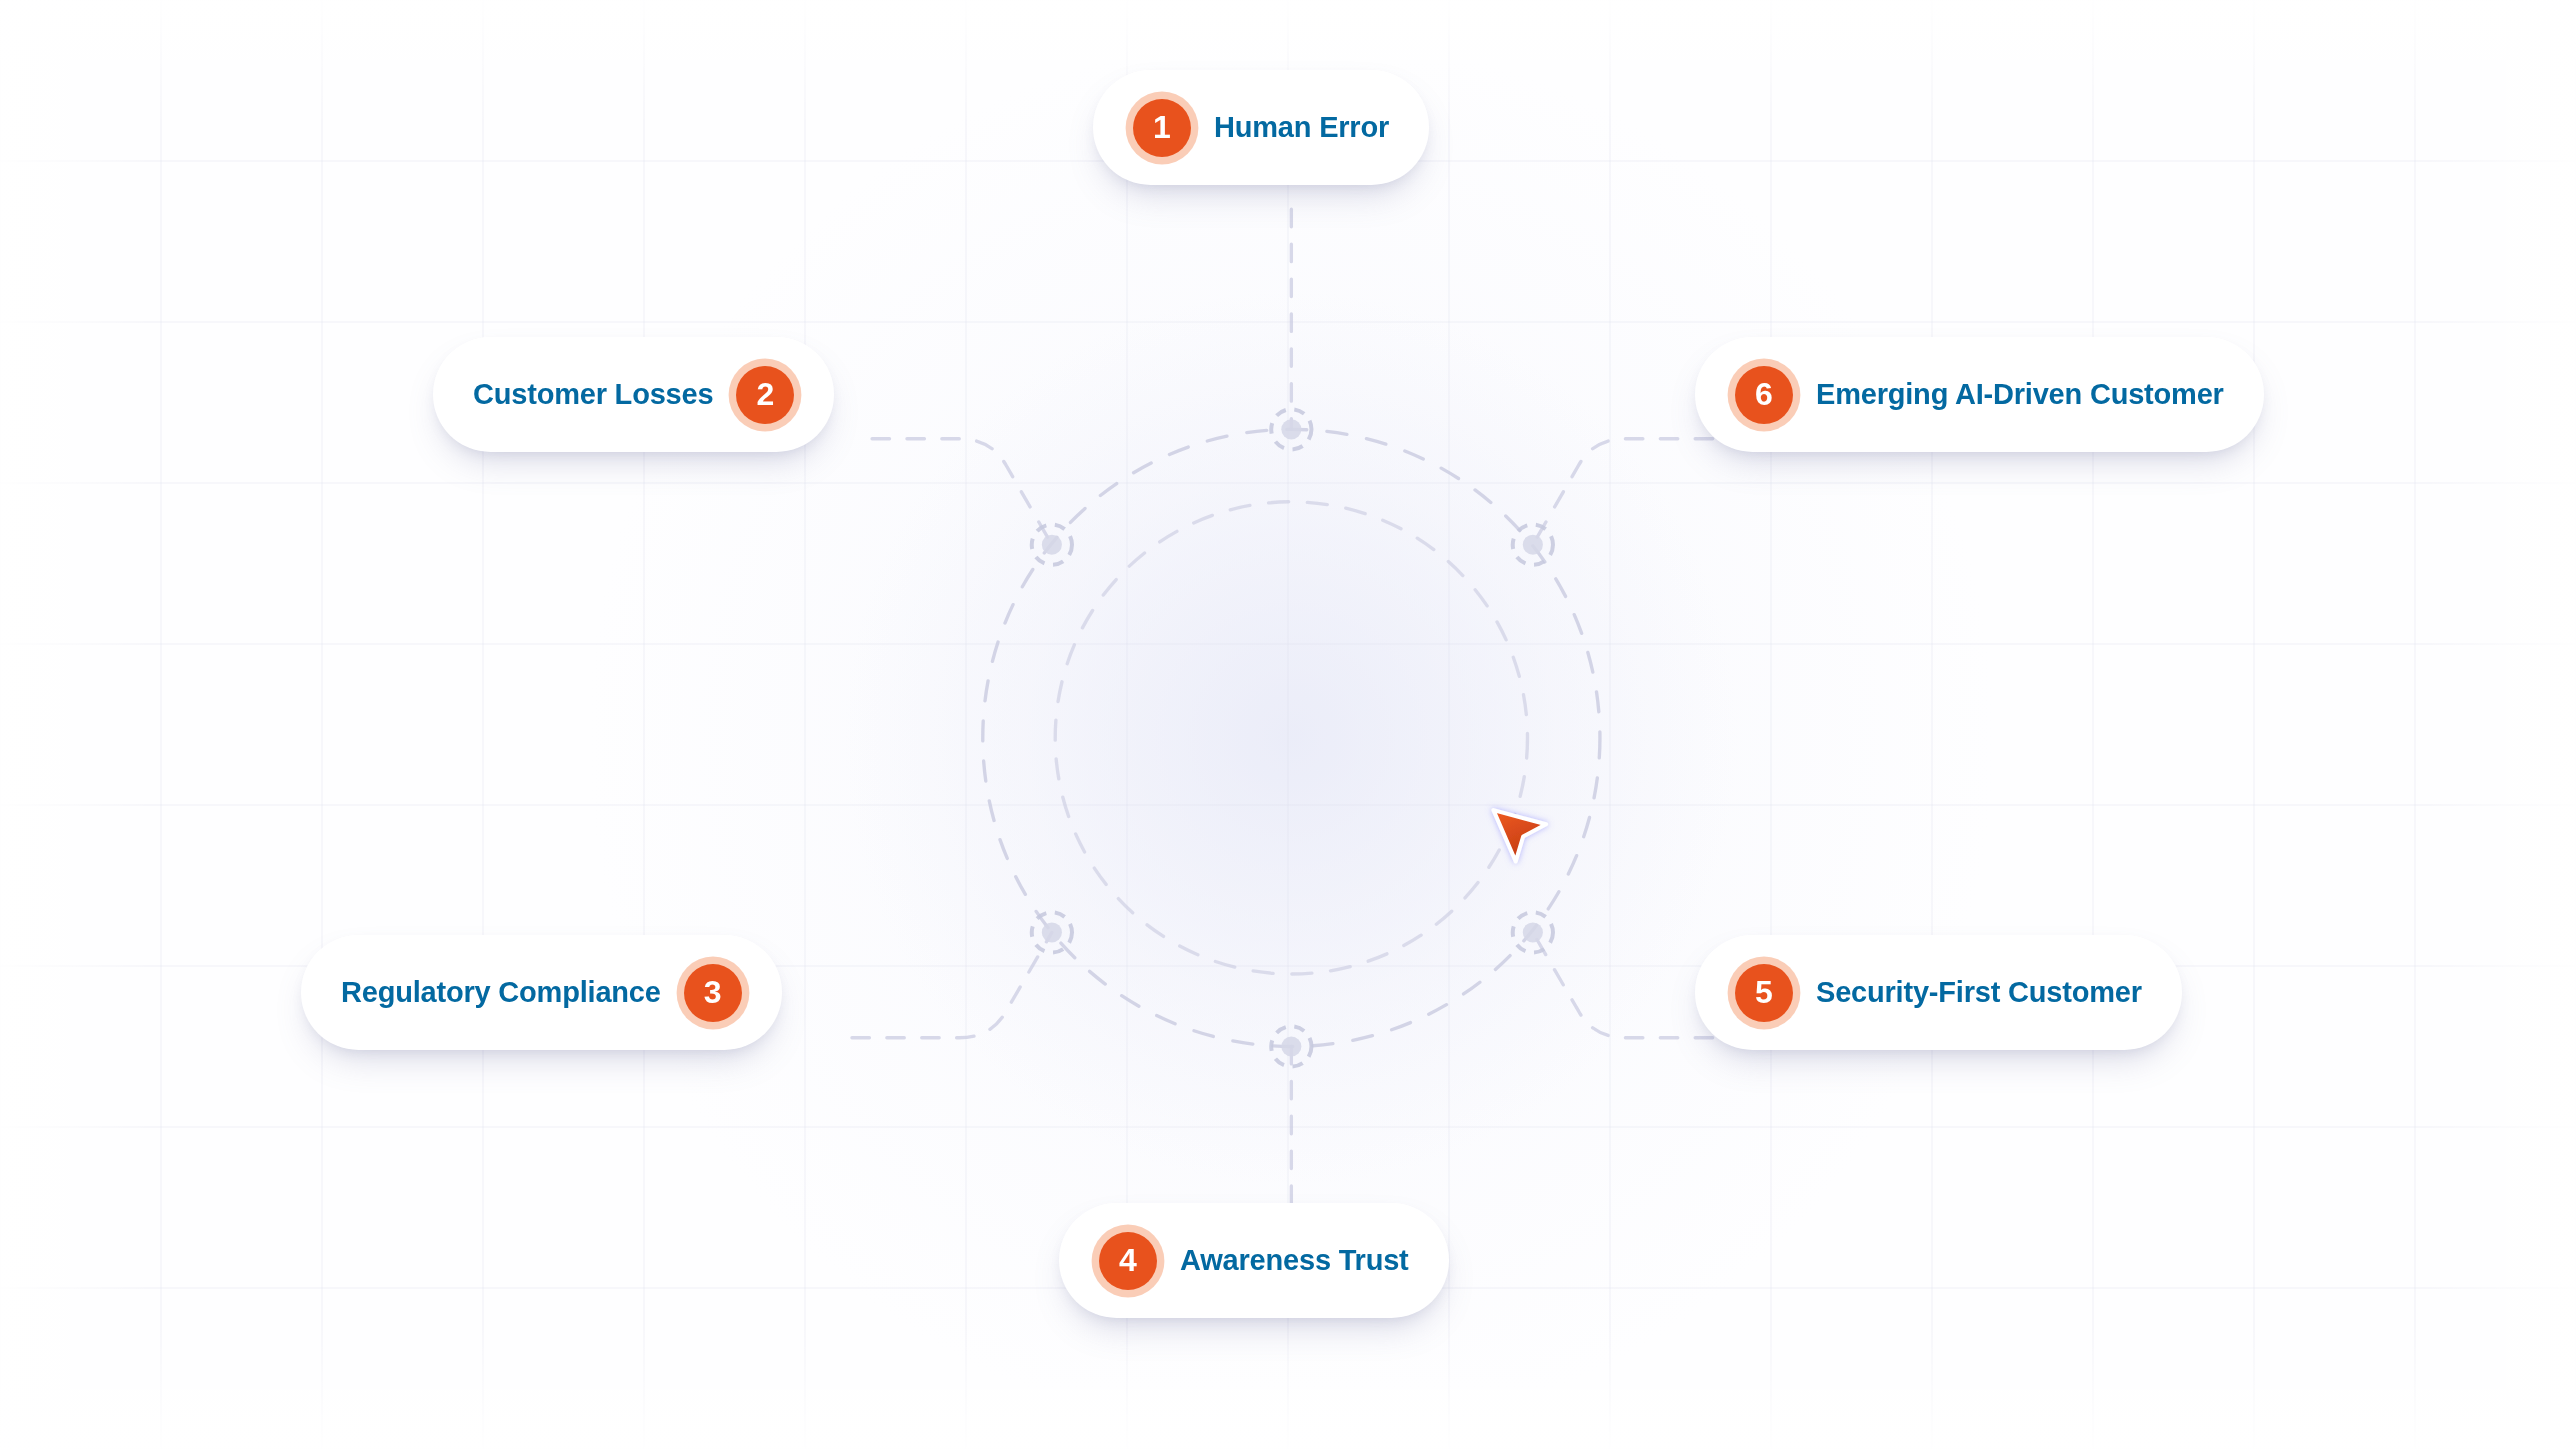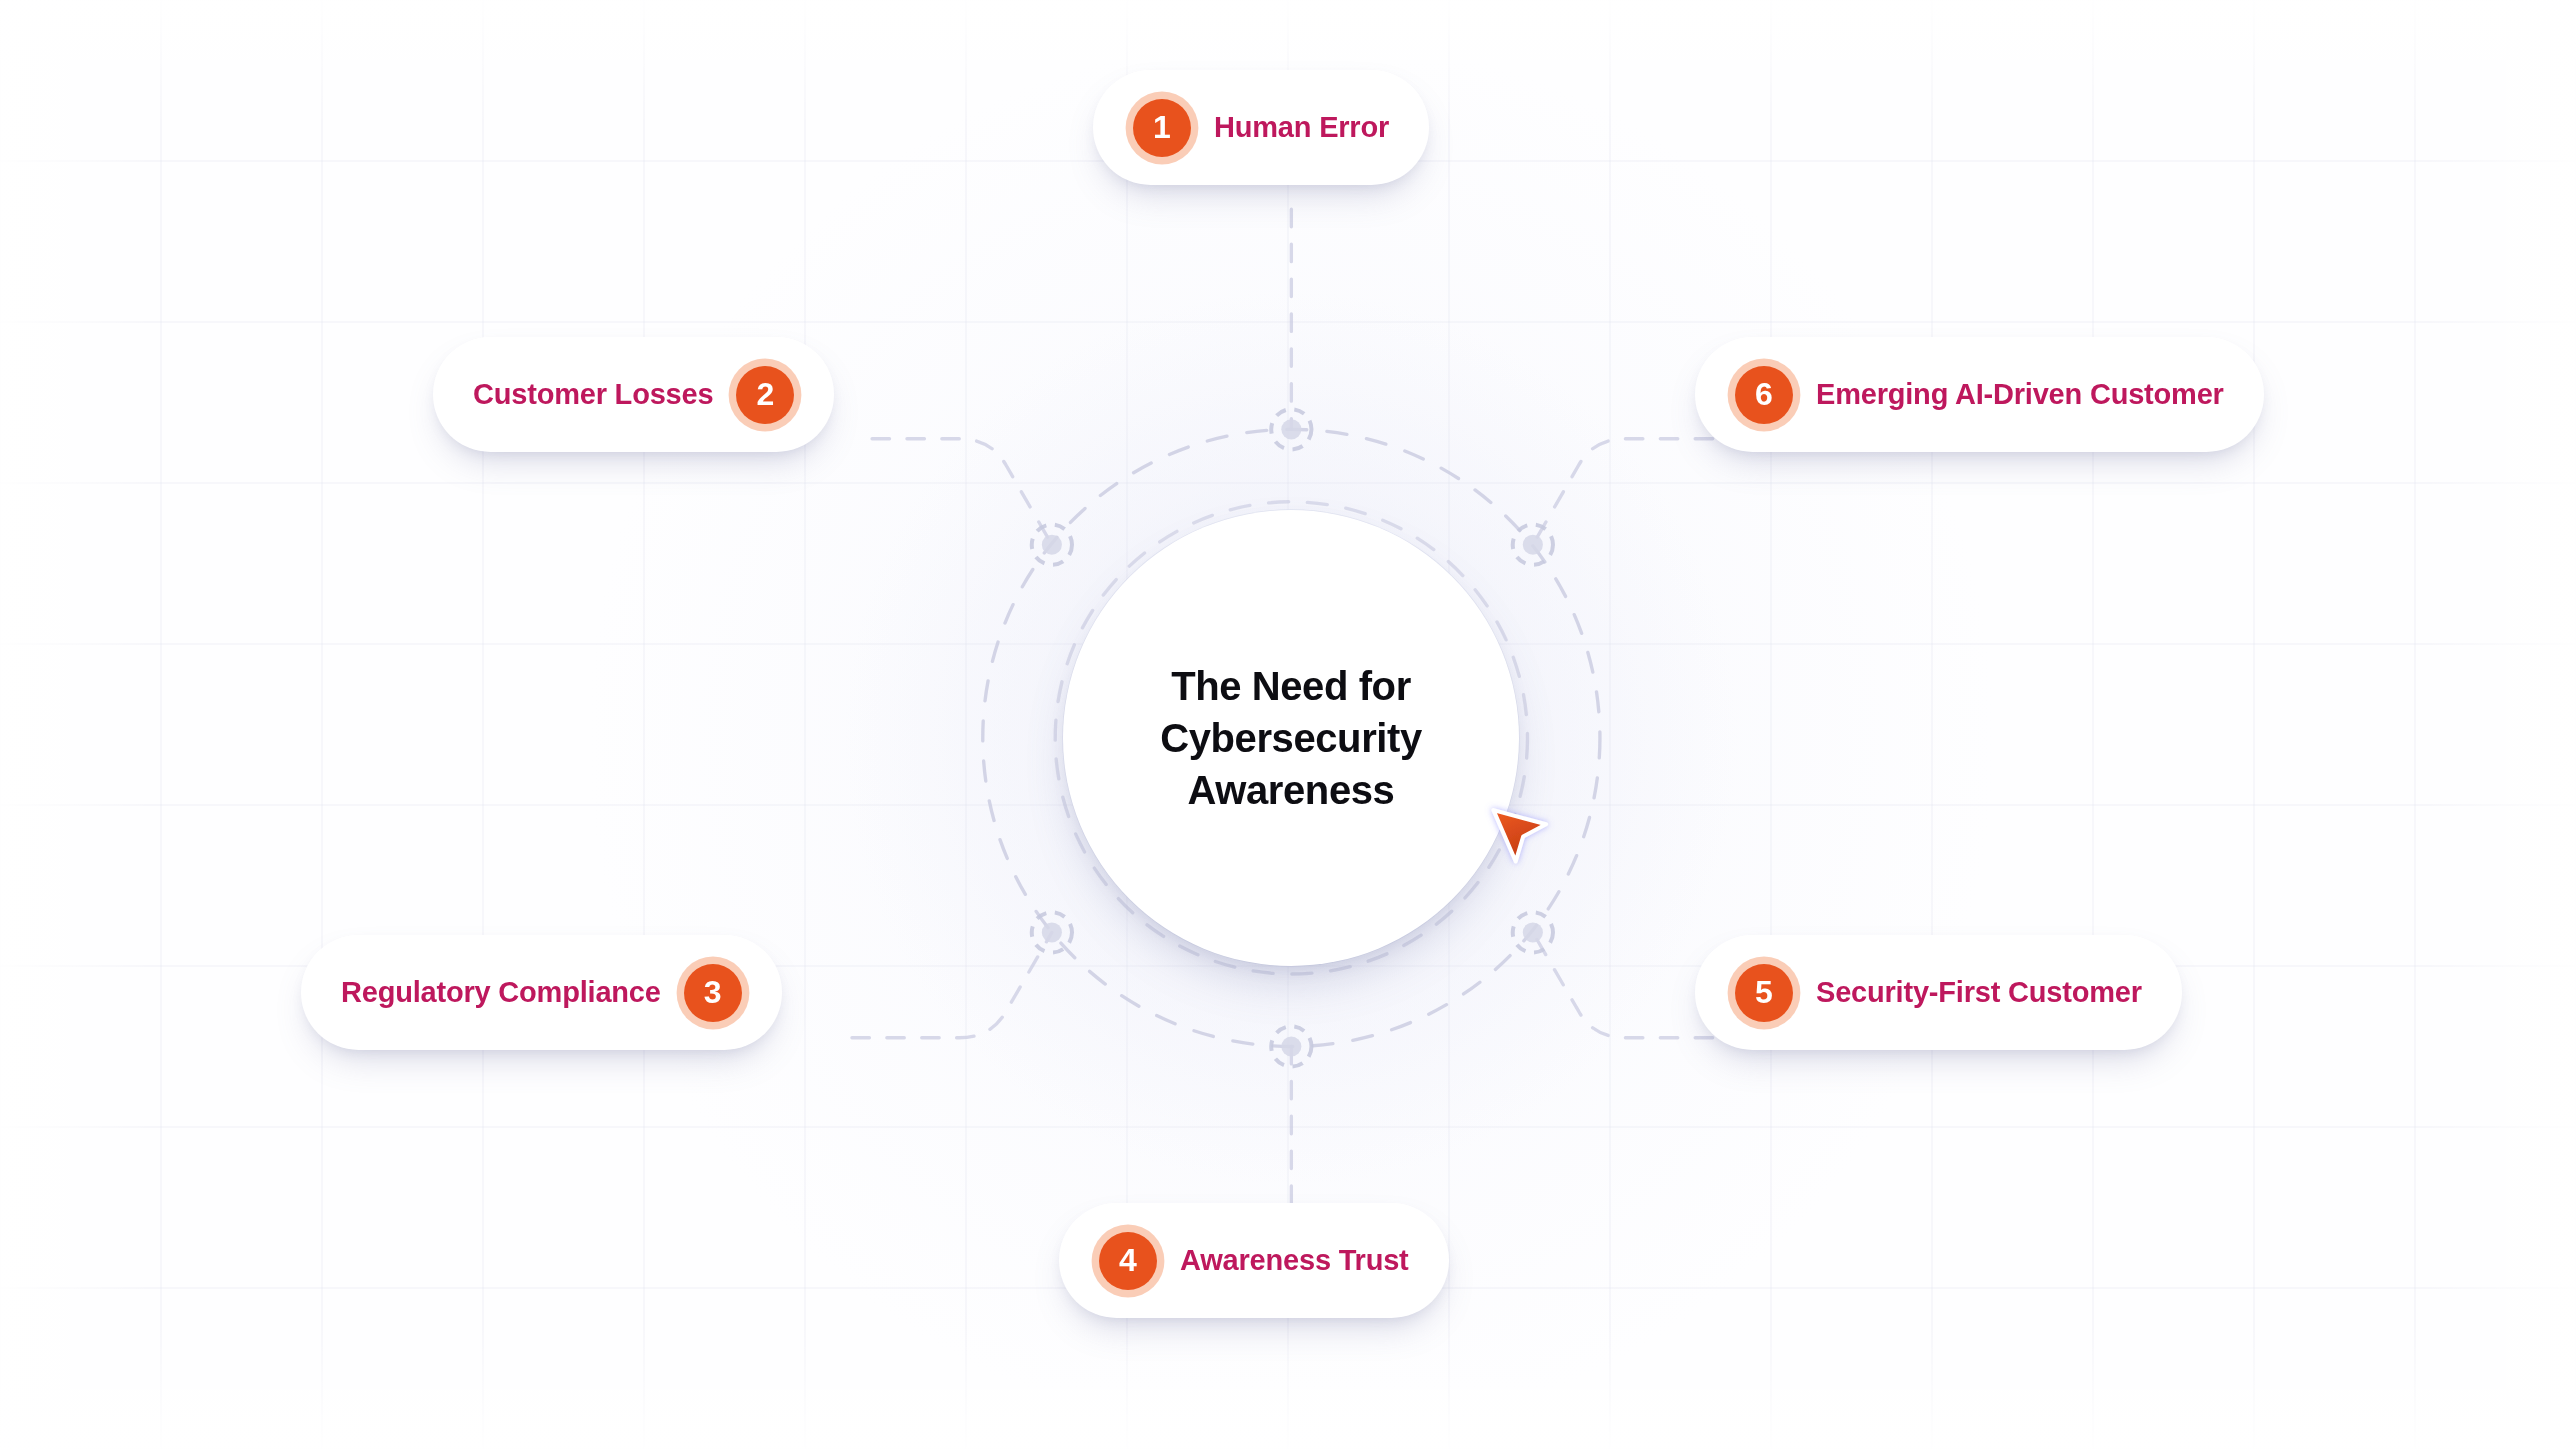--- a/index.html
+++ b/index.html
@@ -116,21 +116,21 @@
     align-items:center;
     justify-content:center;
     box-shadow:0 0 0 7.4px rgba(247,168,131,0.58);
     line-height:1;
     padding-bottom:2px;
   }
 
   .pill-label {
     font-size:29px;
     font-weight:700;
-    color:#be185d;
+    color:#0369a1;
     letter-spacing:-0.2px;
   }
 
   
   #pill-1 { left:1093px; top:70px; }
   #pill-2 { left:433px;  top:337px; }
   #pill-3 { left:301px;  top:935px; }
   #pill-4 { left:1059px; top:1203px; }
   #pill-5 { left:1695px; top:935px; }
   #pill-6 { left:1695px; top:337px; }
@@ -202,27 +202,20 @@
       <circle cx="1568" cy="1390" r="30" fill="none" stroke="#c6c9de" stroke-width="6" stroke-dasharray="16 13"></circle>
       <circle cx="1568" cy="1390" r="15" fill="#d6d8e8"></circle>
     </g>
 
     <g opacity="0.85">
       <circle cx="2285" cy="1390" r="30" fill="none" stroke="#c6c9de" stroke-width="6" stroke-dasharray="16 13"></circle>
       <circle cx="2285" cy="1390" r="15" fill="#d6d8e8"></circle>
     </g>
   </svg>
 
-  <div class="hub">
-    <div class="hub-text">
-      <span class="ln">The Need for</span>
-      <span class="ln">Cybersecurity</span>
-      <span class="ln">Awareness</span>
-    </div>
-  </div>
 
   <div class="pill" id="pill-1">
     <span class="pill-badge">1</span>
     <span class="pill-label">Human Error</span>
   </div>
 
   <div class="pill badge-right" id="pill-2">
     <span class="pill-badge">2</span>
     <span class="pill-label">Customer Losses</span>
   </div>

